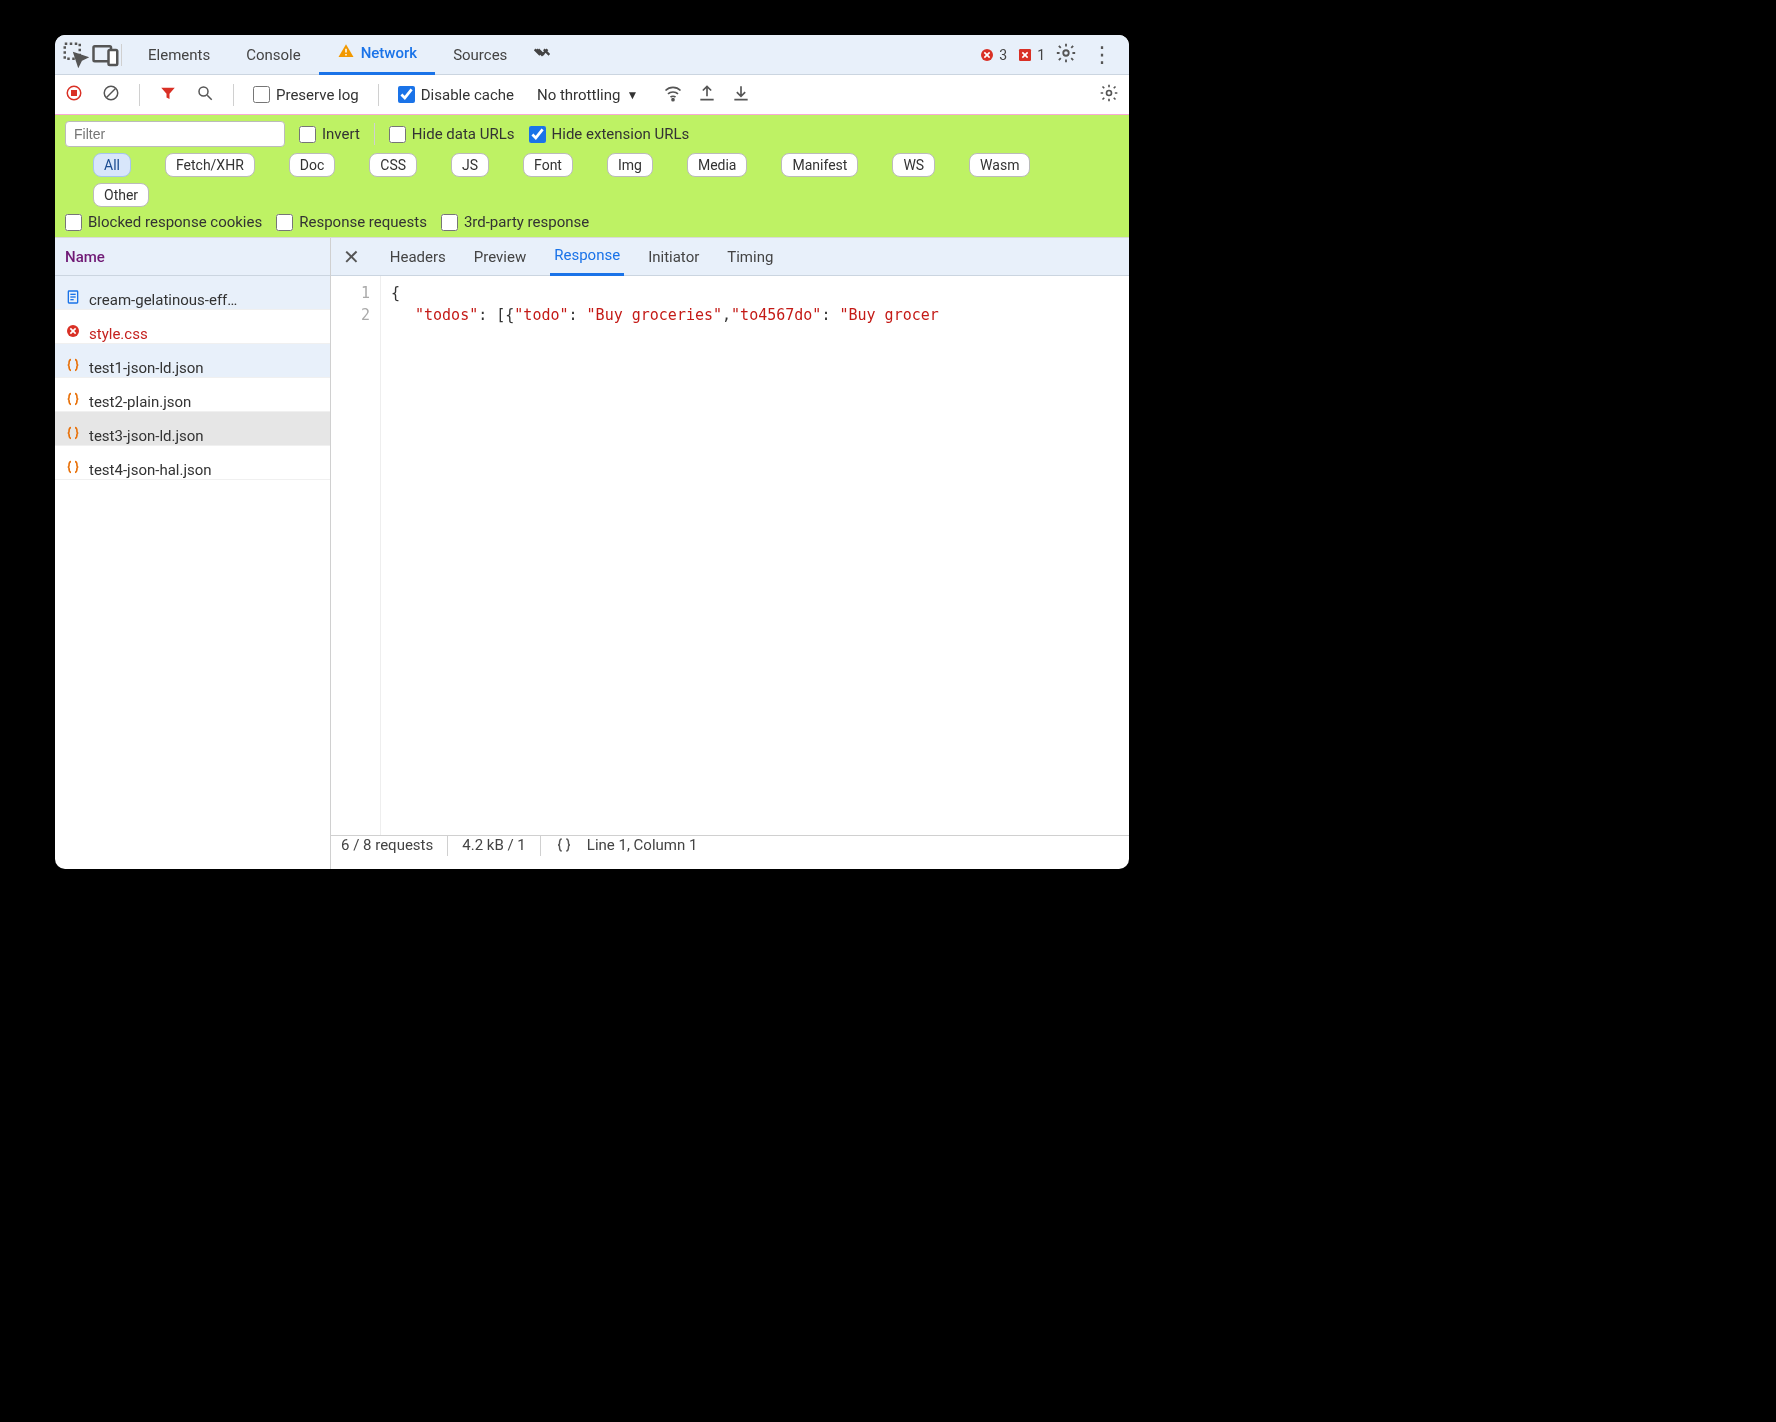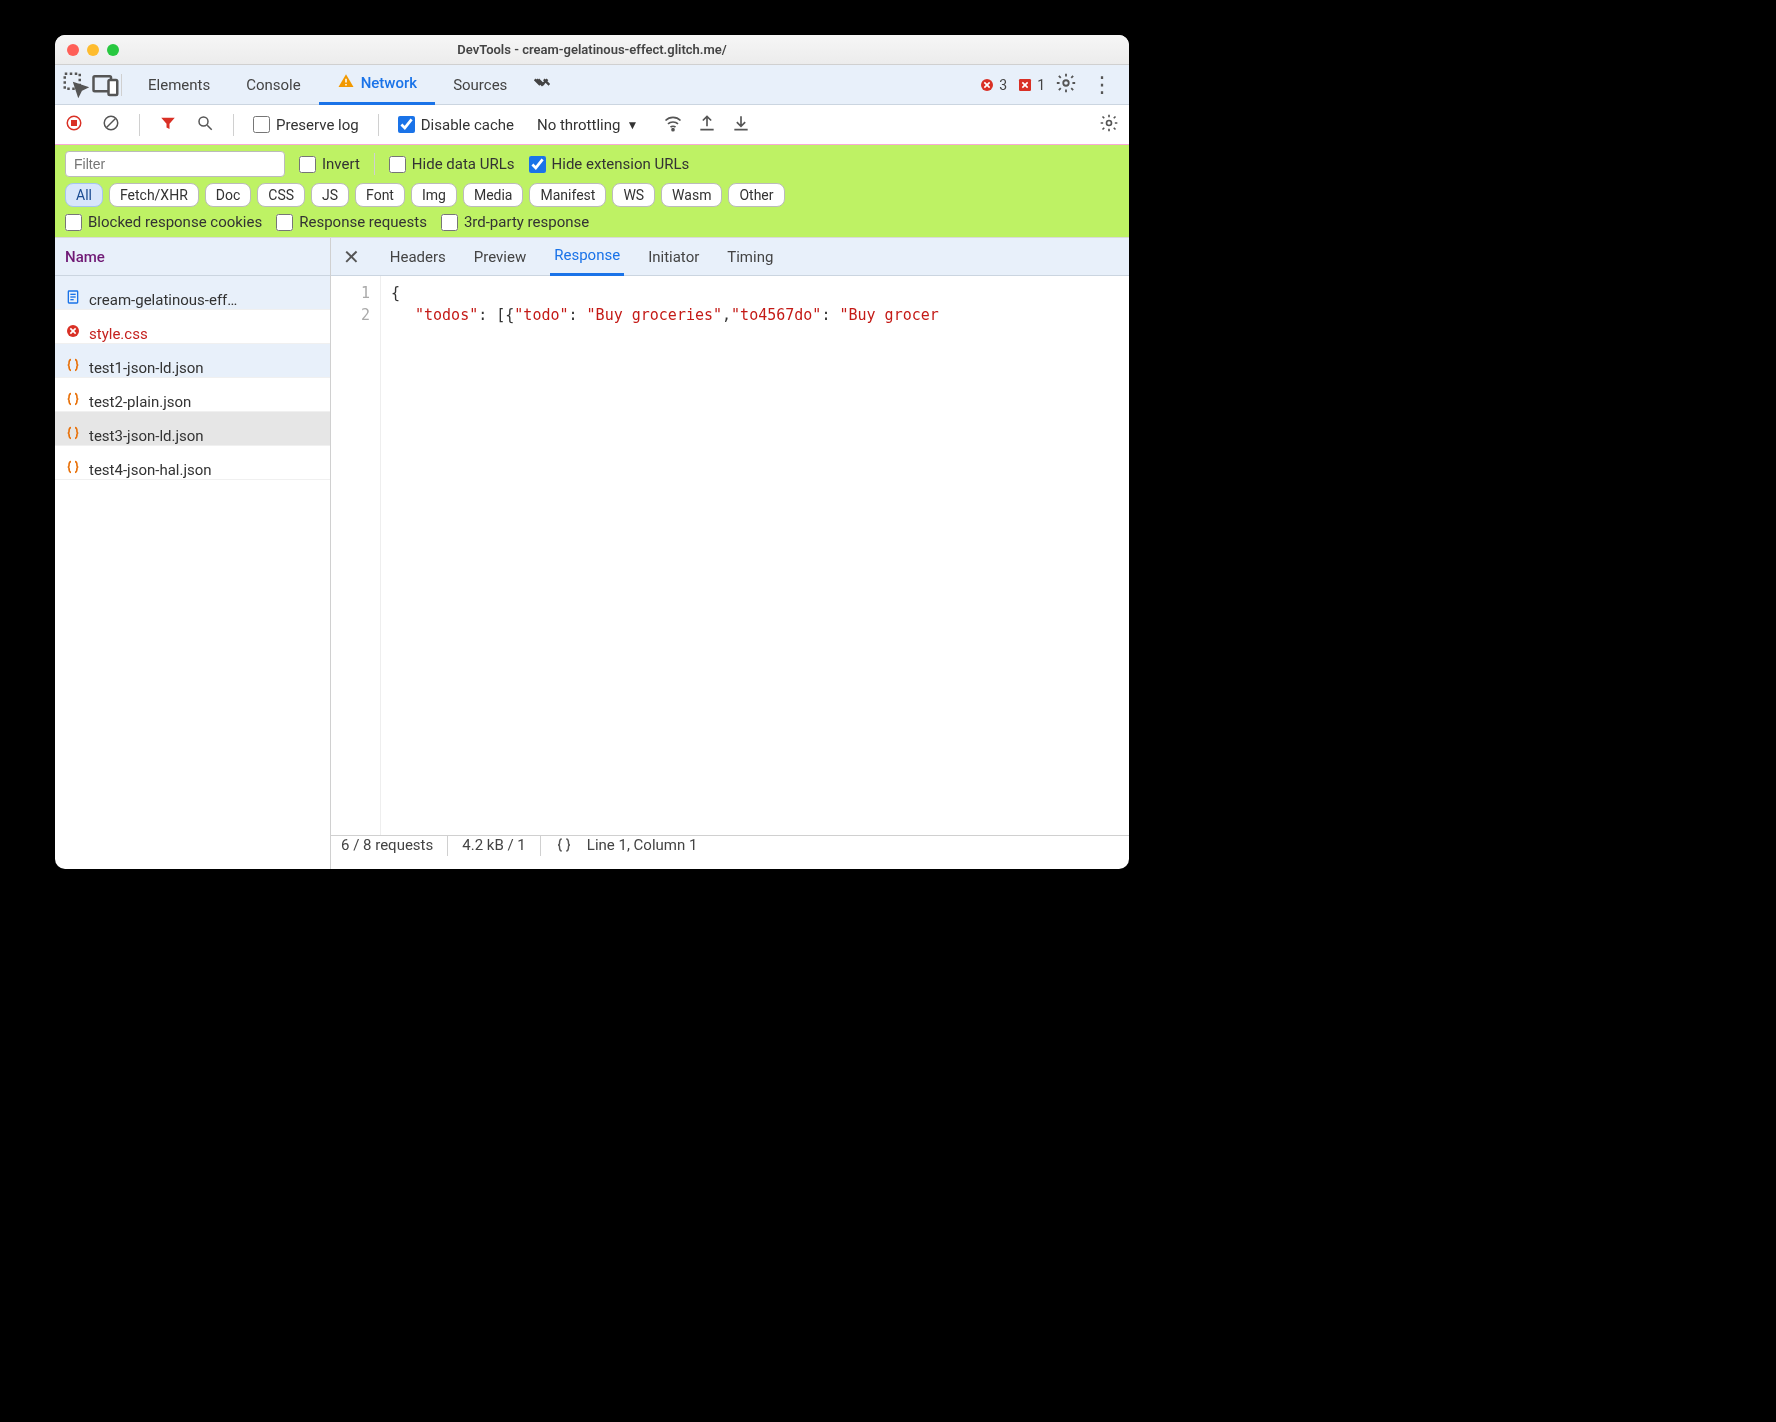--- a/index.html
+++ b/index.html
@@ -101,21 +101,21 @@
 }
 .toolbar2 .row { display:flex; align-items:center; gap:14px; flex-wrap:wrap; margin-bottom: 6px; }
 .toolbar2 .row:last-child { margin-bottom: 0; }
 .filter-input {
   width: 220px; height: 26px; border:1px solid #bbb; border-radius:4px;
   padding: 0 8px; font-size:14px; color:#333;
 }
 .pill-group { display:flex; gap:6px; flex-wrap:wrap; }
 .pill {
   border:1px solid #bbb; border-radius:8px; padding:3px 10px;
-  font-size:14px; background:#fff; cursor:pointer; color:#333;
+  font-size:14px; background:#fff; cursor:pointer; color:#333;margin-left:28px;
 }
 .pill.active { background:#d8e6fb; border-color:#a6c4ef; color:#1a4b91; }
 
 .content {
   flex:1; display:flex; min-height:0;
 }
 .sidebar {
   width: 276px; border-right:1px solid #d0d0d0;
   display:flex; flex-direction:column;
 }
@@ -167,28 +167,20 @@
   font-size:15px; color:#444; gap:14px;
 }
 .statusbar .sep { width:1px; height:20px; background:#d0d0d0; }
 .statusbar .braces-icon svg { width:18px; height:18px; }
 </style>
 </head>
 <body>
 
 <div class="window">
 
-  <div class="titlebar">
-    <div class="traffic-lights">
-      <div class="traffic-light tl-close"></div>
-      <div class="traffic-light tl-min"></div>
-      <div class="traffic-light tl-max"></div>
-    </div>
-    <div class="window-title">DevTools - cream-gelatinous-effect.glitch.me/</div>
-  </div>
 
   <div class="maintabs">
     <div class="icon-btn">
       <svg viewBox="0 0 24 24" fill="none" stroke="currentColor" stroke-width="2">
           <rect x="3" y="3" width="12" height="12" stroke-dasharray="2 2"></rect>
           <path d="M11 11 L20 14 L16 16 L14 20 Z" fill="currentColor"></path>
         </svg>
     </div>
     <div class="icon-btn">
       <svg viewBox="0 0 24 24" fill="none" stroke="currentColor" stroke-width="2">

